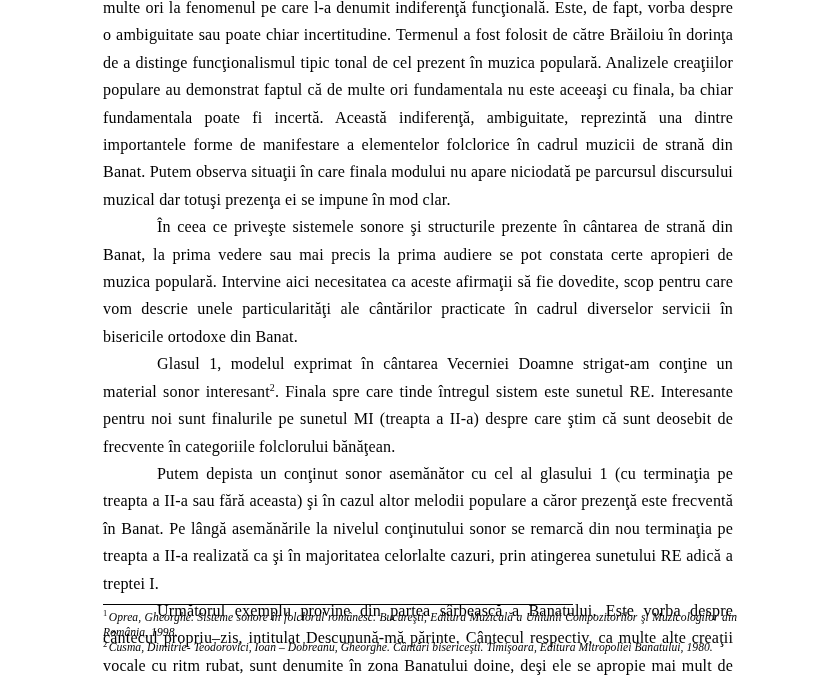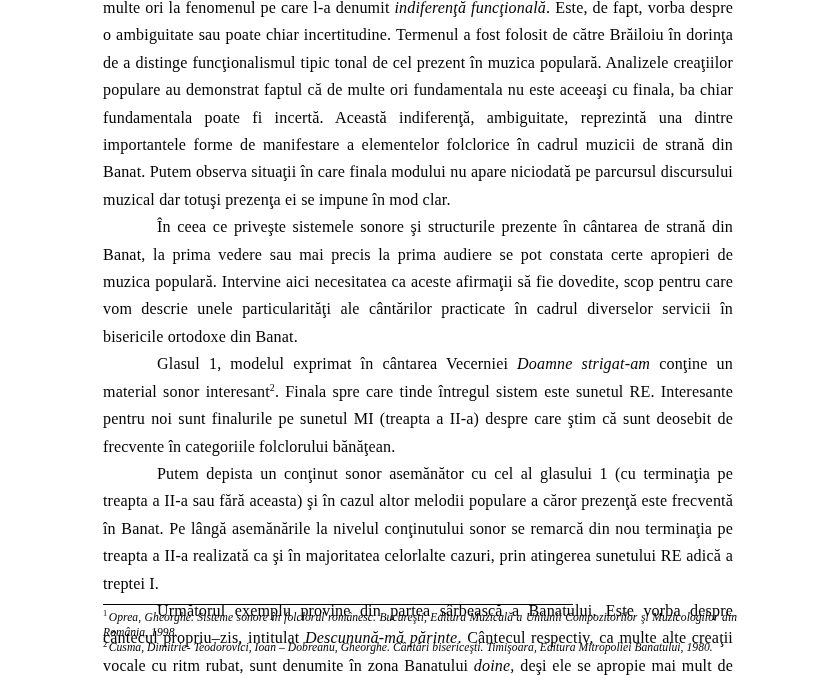--- a/index.html
+++ b/index.html
@@ -34,21 +34,21 @@
   .body-text p {
     margin: 0;
     text-indent: 0;
   }
   .body-text p.indent {
     text-indent: 54px;
   }
   .body-text p.cont {
     text-indent: 0;
   }
-  .it { font-style: italic; }
+  .it { }
   .bd { font-weight: normal; }
   sup {
     font-size: 0.62em;
     vertical-align: super;
     line-height: 0;
   }
   .footnote-rule {
     position: absolute;
     left: 103px;
     top: 604px;

